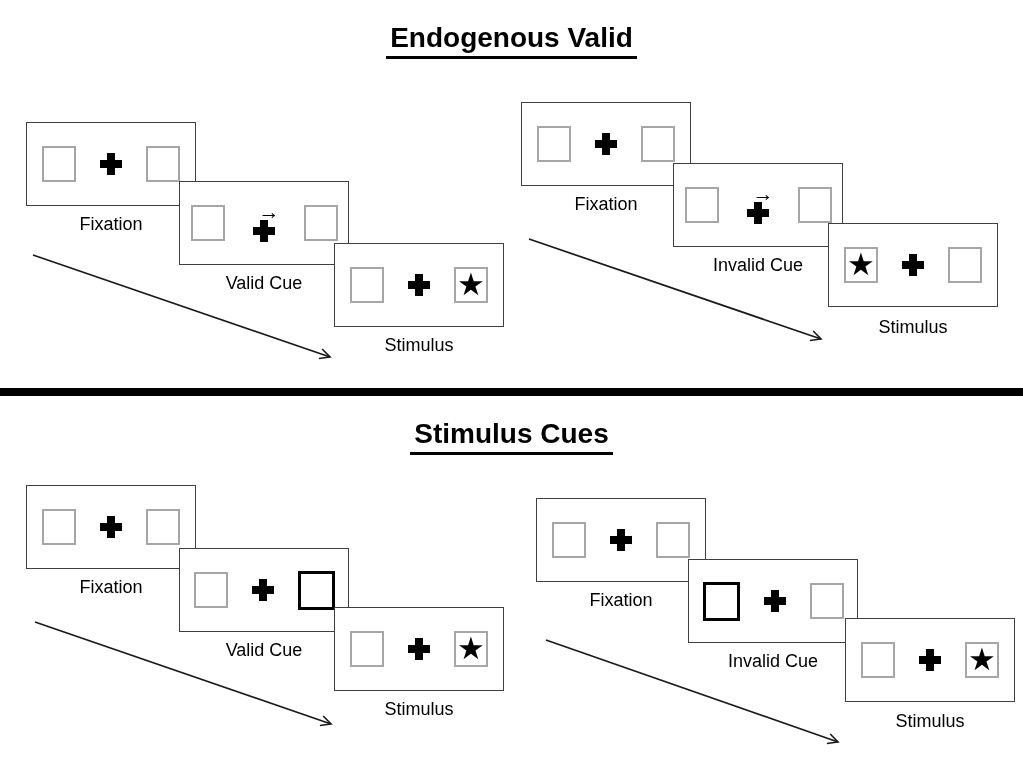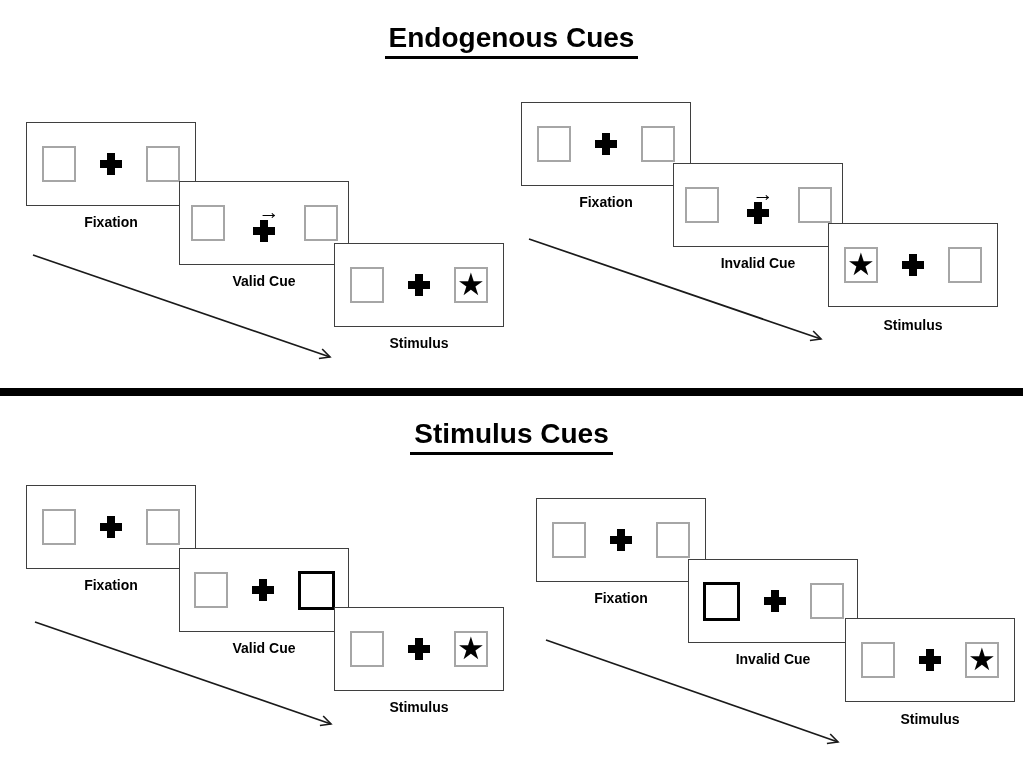--- a/index.html
+++ b/index.html
@@ -37,21 +37,21 @@
   .plus{position:relative;width:22px;height:22px;display:block;}
   .plus::before{content:"";position:absolute;left:0;top:7px;width:22px;height:8px;background:#000;}
   .plus::after{content:"";position:absolute;left:7px;top:0;width:8px;height:22px;background:#000;}
   .cue-arrow{
     font-size:21px;line-height:14px;height:14px;font-weight:normal;
     margin-bottom:1px;margin-left:10px;color:#000;
   }
   
   .plabel{
     position:absolute;width:170px;text-align:center;
-    font-size:14px;font-weight:bold;z-index:4;
+    font-size:18px;font-weight:normal;z-index:4;
   }
   
   #egv-fix {left:26px; top:122px;}  #egv-fix-label {left:26px; top:214px;}
   #egv-cue {left:179px;top:181px;}  #egv-cue-label {left:179px;top:273px;}
   #egv-stim{left:334px;top:243px;}  #egv-stim-label{left:334px;top:335px;}
   
   #egi-fix {left:521px;top:102px;}  #egi-fix-label {left:521px;top:194px;}
   #egi-cue {left:673px;top:163px;}  #egi-cue-label {left:673px;top:255px;}
   #egi-stim{left:828px;top:223px;}  #egi-stim-label{left:828px;top:317px;}
   
@@ -74,21 +74,21 @@
         <path d="M1,1 L11,6 L1,11" fill="none" stroke="#1a1a1a" stroke-width="1.6"></path>
       </marker>
     </defs>
     <line x1="33" y1="255" x2="330" y2="357" stroke="#1a1a1a" stroke-width="1.7" marker-end="url(#ah)"></line>
     <line x1="529" y1="239" x2="821" y2="339" stroke="#1a1a1a" stroke-width="1.7" marker-end="url(#ah)"></line>
     <line x1="35" y1="622" x2="331" y2="724" stroke="#1a1a1a" stroke-width="1.7" marker-end="url(#ah)"></line>
     <line x1="546" y1="640" x2="838" y2="742" stroke="#1a1a1a" stroke-width="1.7" marker-end="url(#ah)"></line>
   </svg>
 
   <div class="section-title" id="title-endogenous">
-    <span class="tspan">Endogenous Cues</span>
+    <span class="tspan">Endogenous Valid</span>
   </div>
   <div class="section-title" id="title-exogenous">
     <span class="tspan">Stimulus Cues</span>
   </div>
 
   <div class="divider"></div>
 
   <div class="panel z1" id="egv-fix">
     <div class="box"></div>
     <div class="center-stack">

